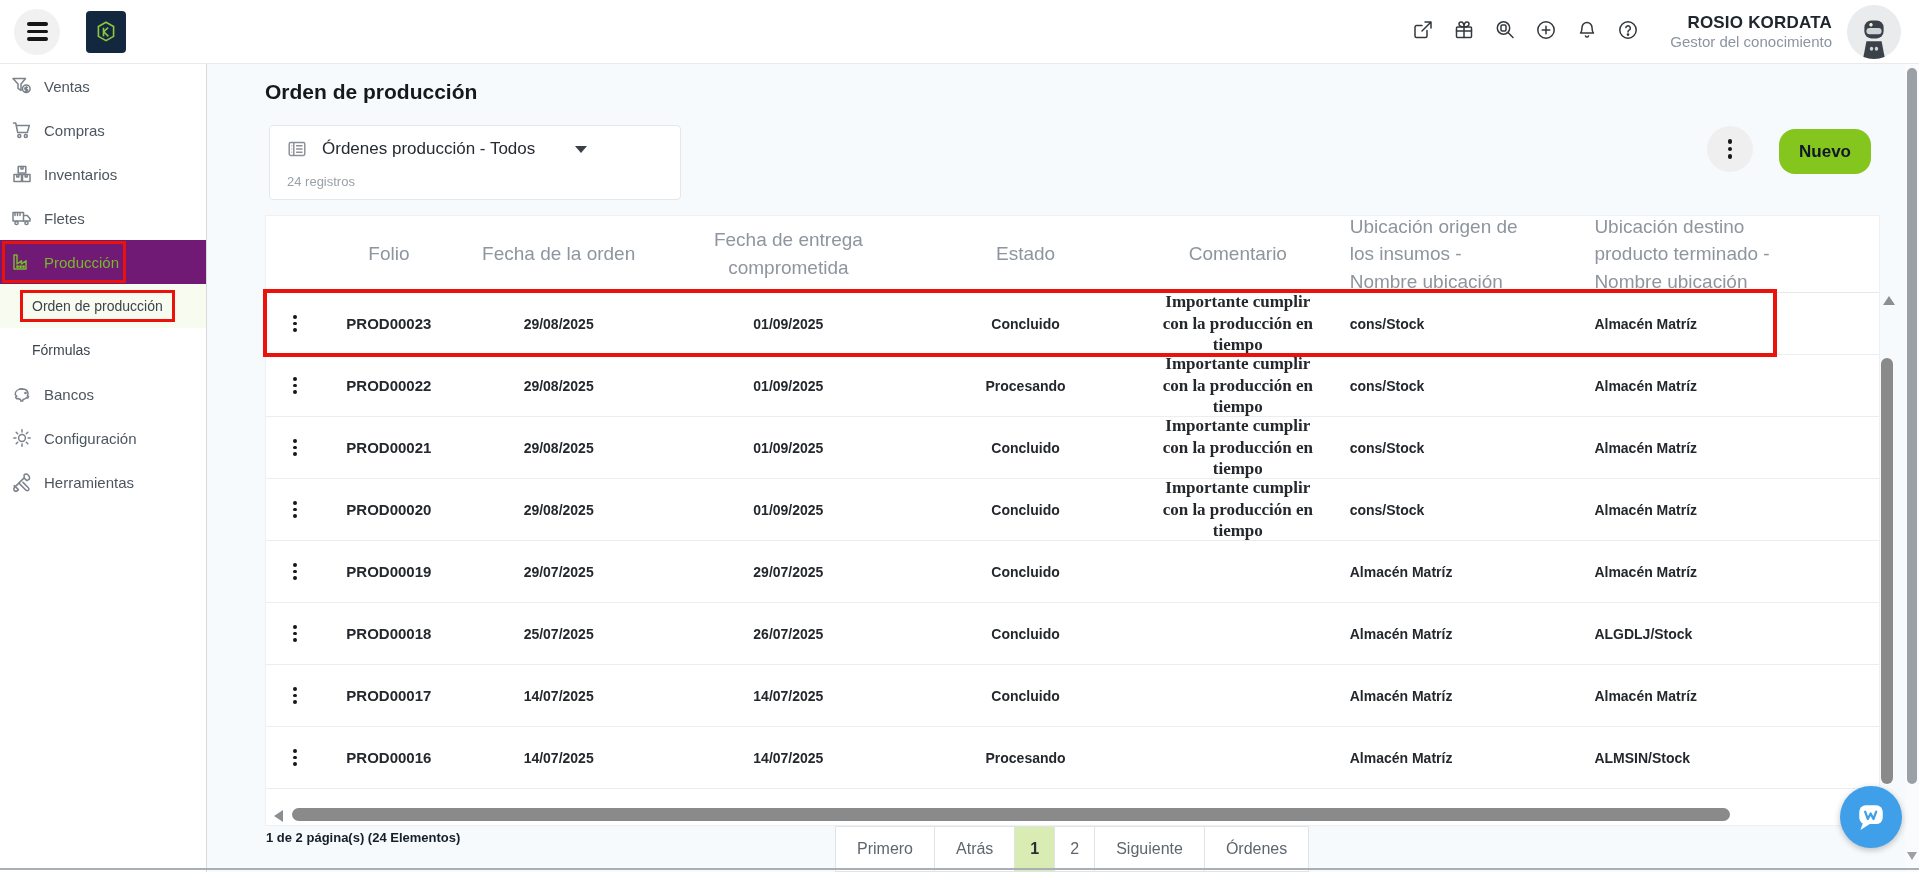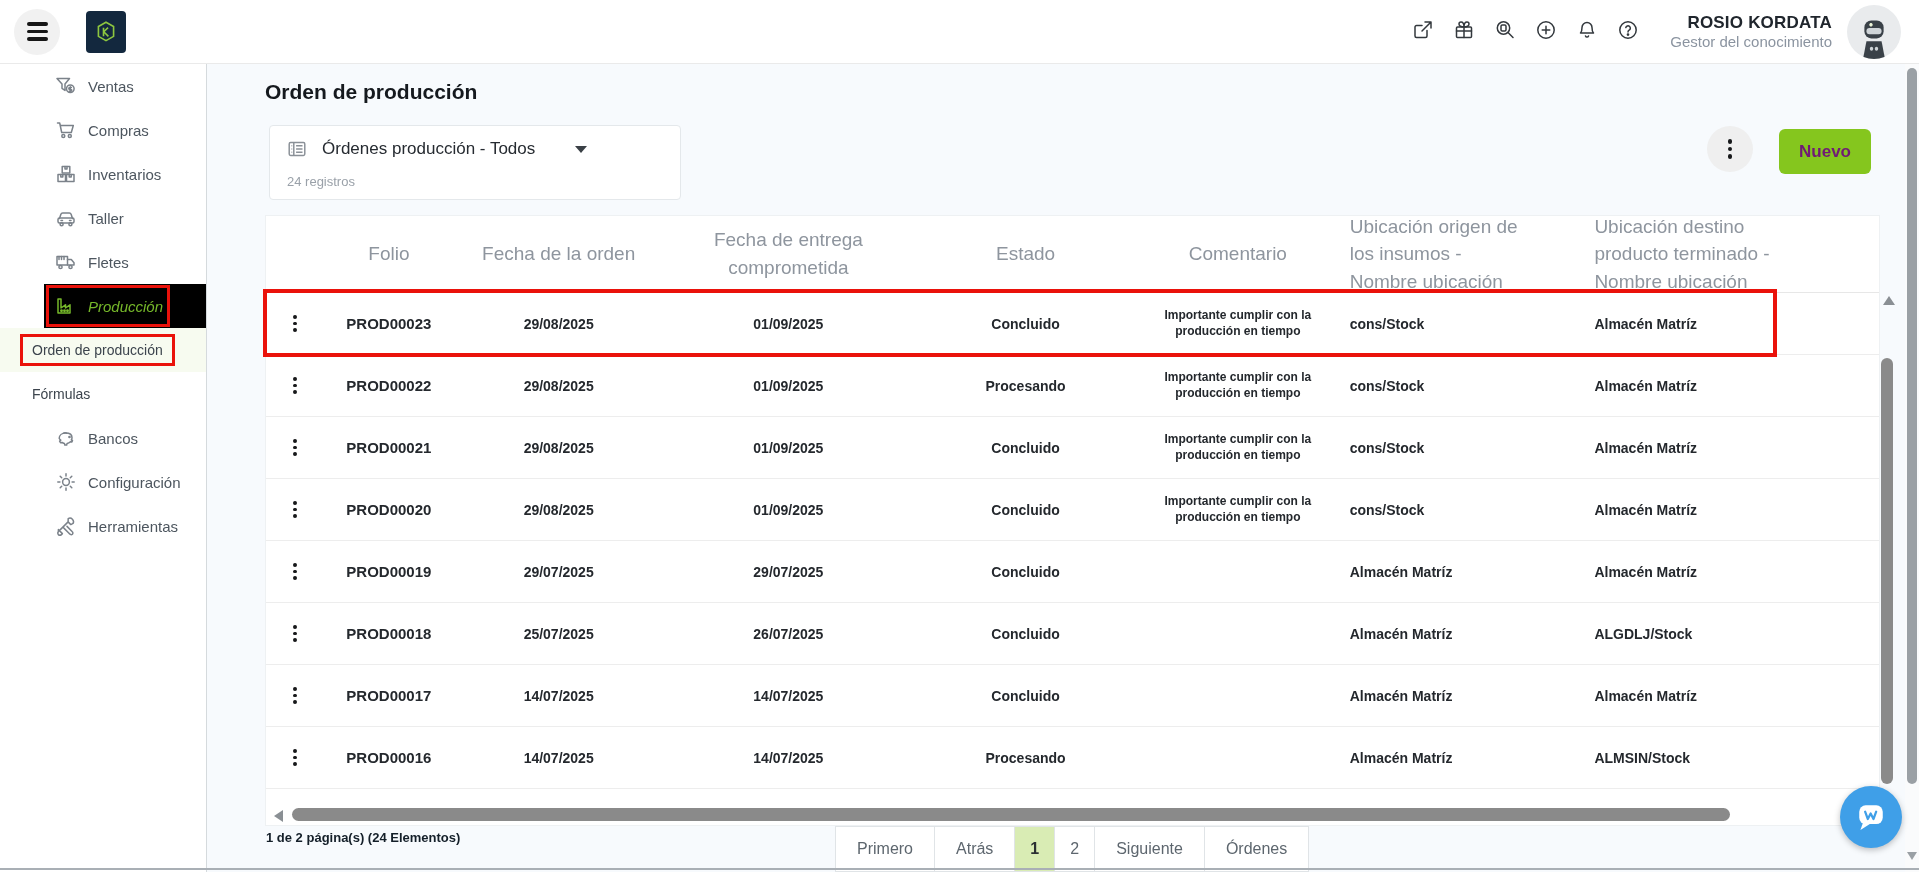--- a/index.html
+++ b/index.html
@@ -22,25 +22,25 @@
   .user-block { text-align:right; margin-left:14px; line-height:1.25; }
   .user-name { font-size:17px; font-weight:bold; color:#20262d; letter-spacing:.2px; }
   .user-role { font-size:15px; color:#8b94a0; }
   .avatar { width:54px; height:54px; border-radius:50%; background:#e9ebed; display:flex;
             align-items:flex-end; justify-content:center; overflow:hidden; cursor:pointer; }
 
   
   .sidebar { position:absolute; left:0; top:64px; width:207px; height:808px; background:#fff;
              border-right:1px solid #d5dadd; z-index:10; }
   .side-item { height:44px; display:flex; align-items:center; padding-left:8px; cursor:pointer;
-               position:relative;margin-left:44px; }
+               position:relative; }
   .side-item .icn { width:28px; height:26px; display:flex; align-items:center; justify-content:center; }
   .side-item .icn svg { width:24px; height:24px; }
   .side-item .lbl { font-size:15px; color:#4d565f; margin-left:8px; }
-  .side-item.active { background:#000000;font-style:italic; }
+  .side-item.active { background:#701a75; }
   .side-item.active .lbl { color:#76b82a; }
   .red-box { position:absolute; left:2px; top:1px; width:124px; height:42px;
              border:3px solid #ea120b; pointer-events:none; }
   .side-subitem { height:44px; display:flex; align-items:center; padding-left:20px; cursor:pointer; }
   .side-subitem.active { background:#f7fbf0; }
   .side-subitem .sub-lbl { font-size:14px; color:#3c444d; padding:5px 9px; border:3px solid transparent; }
   .side-subitem.red .sub-lbl { border-color:#ea120b; }
 
   
   .main { position:absolute; left:207px; top:64px; width:1698px; height:808px; background:#f7fafd; }
@@ -51,35 +51,35 @@
   .view-main svg { width:22px; height:22px; }
   .view-label { font-size:17px; color:#262b31; }
   .caret { width:0; height:0; border-left:6px solid transparent; border-right:6px solid transparent;
            border-top:7px solid #3a4046; margin-left:26px; }
   .view-count { position:absolute; left:17px; bottom:10px; font-size:13px; color:#9aa1a9; }
   .kebab-circle { position:absolute; left:1500px; top:62px; width:46px; height:46px; border-radius:50%;
                   background:#efefef; border:none; cursor:pointer; display:flex; flex-direction:column;
                   align-items:center; justify-content:center; gap:3px; }
   .kebab-circle i, .row-kebab i { width:4.5px; height:4.5px; border-radius:50%; background:#17181a; display:block; }
   .btn-new { position:absolute; left:1572px; top:65px; width:92px; height:45px; background:#85c61e;
-             color:#701a75; font-size:17px; font-weight:bold; border:none; border-radius:6px; cursor:pointer;
+             color:#0f172a; font-size:17px; font-weight:bold; border:none; border-radius:16px; cursor:pointer;
              font-family:inherit; }
 
   
   .table-card { position:absolute; left:58px; top:151px; width:1615px; height:611px; background:#fff;
                 border:1px solid #eef1f3; }
   .thead { display:flex; height:77px; align-items:center; border-bottom:1px solid #e7e7e7; }
   .hcell { font-size:19px; color:#8e959e; line-height:1.45; padding:0 12px; }
   .trow { display:flex; height:62px; border-bottom:1px solid #ededed; position:relative; background:#fff; cursor:pointer; }
   .tcell { display:flex; align-items:center; font-weight:bold; color:#24282d; padding:0 12px; }
   .c-center { justify-content:center; text-align:center; }
   .c-left { justify-content:flex-start; text-align:left; }
   .f-folio { font-size:15px; }
   .f-date, .f-estado, .f-ubi { font-size:14px; }
-  .f-com { font-size:12px; line-height:1.28; }
+  .f-com { font-size:17px; line-height:1.28;font-family:Liberation Serif, serif; }
   .row-kebab { background:none; border:none; cursor:pointer; display:flex; flex-direction:column;
                gap:2.5px; align-items:center; margin:auto; padding:4px; }
   .row-kebab i { width:3.8px; height:3.8px; }
   .row-redbox { position:absolute; left:-3px; top:-4px; width:1514px; height:68px;
                 border:4px solid #ea120b; pointer-events:none; z-index:5; }
 
   
   .hscroll-arrow { position:absolute; left:8px; top:594px; width:0; height:0;
                    border-top:6px solid transparent; border-bottom:6px solid transparent;
                    border-right:9px solid #8a8f94; cursor:pointer; }
@@ -213,32 +213,20 @@
           <rect x="4" y="12.5" width="7.5" height="7"></rect>
           <rect x="12.5" y="12.5" width="7.5" height="7"></rect>
           <path d="M11 4.5v2.5h2V4.5 M6.8 12.5V15h2v-2.5 M15.2 12.5V15h2v-2.5"></path>
         </svg>
       </span>
       <span class="lbl">Inventarios</span>
     </div>
     <div class="side-item">
       <span class="icn">
         <svg viewBox="0 0 24 24" fill="none" stroke="#7b828a" stroke-width="1.5" stroke-linecap="round" stroke-linejoin="round">
-          <path d="M5.5 12.5l1.3-4a2 2 0 0 1 1.9-1.4h6.6a2 2 0 0 1 1.9 1.4l1.3 4"></path>
-          <rect x="4" y="12" width="16" height="5" rx="1.5"></rect>
-          <circle cx="7.6" cy="18.3" r="1.5"></circle>
-          <circle cx="16.4" cy="18.3" r="1.5"></circle>
-          <path d="M7 14.5h1.5 M15.5 14.5H17"></path>
-        </svg>
-      </span>
-      <span class="lbl">Taller</span>
-    </div>
-    <div class="side-item">
-      <span class="icn">
-        <svg viewBox="0 0 24 24" fill="none" stroke="#7b828a" stroke-width="1.5" stroke-linecap="round" stroke-linejoin="round">
           <rect x="3" y="6.5" width="10.5" height="8.5"></rect>
           <path d="M13.5 9.5h3.8l2.7 3.2V15h-6.5 M5 6.5v3 M7.5 6.5v3 M10 6.5v3"></path>
           <circle cx="6.5" cy="17" r="1.6"></circle>
           <circle cx="16.5" cy="17" r="1.6"></circle>
         </svg>
       </span>
       <span class="lbl">Fletes</span>
     </div>
     <div class="side-item active">
       <div class="red-box"></div>

